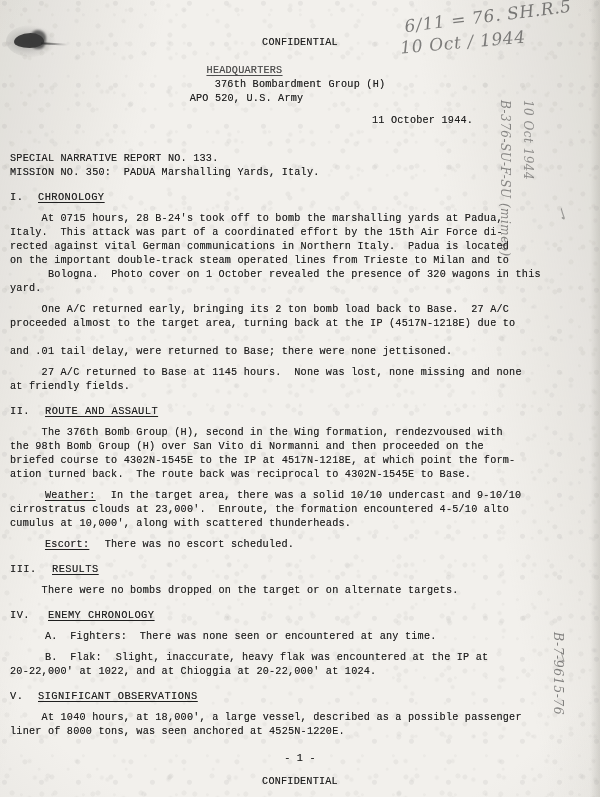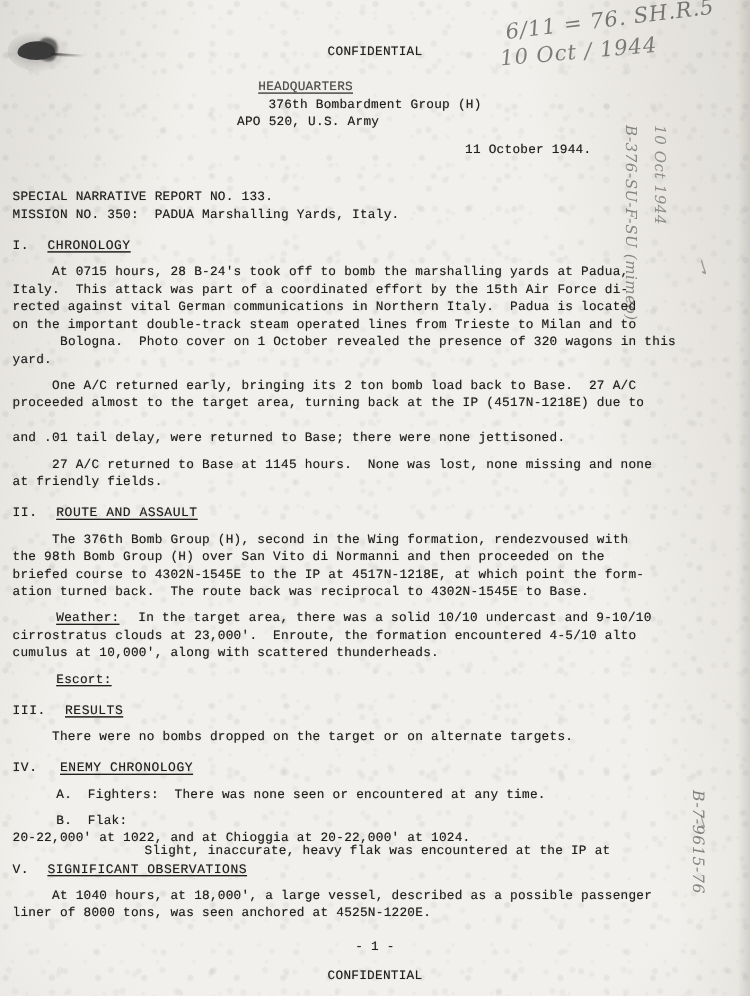--- a/index.html
+++ b/index.html
@@ -245,34 +245,35 @@
   <div class="typed" style="left:10px; top:440px;">the 98th Bomb Group (H) over San Vito di Normanni and then proceeded on the</div>
   <div class="typed" style="left:10px; top:454px;">briefed course to 4302N-1545E to the IP at 4517N-1218E, at which point the form-</div>
   <div class="typed" style="left:10px; top:468px;">ation turned back.  The route back was reciprocal to 4302N-1545E to Base.</div>
 
   <div class="typed u" style="left:45px; top:489px;">Weather:</div>
   <div class="typed" style="left:98px; top:489px;">  In the target area, there was a solid 10/10 undercast and 9-10/10</div>
   <div class="typed" style="left:10px; top:503px;">cirrostratus clouds at 23,000'.  Enroute, the formation encountered 4-5/10 alto</div>
   <div class="typed" style="left:10px; top:517px;">cumulus at 10,000', along with scattered thunderheads.</div>
 
   <div class="typed u" style="left:45px; top:538px;">Escort:</div>
+  <div class="typed" style="left:92px; top:538px;">  There was no escort scheduled.</div>
 
   <div class="typed sec-head" style="left:10px; top:562px;">III.</div>
   <div class="typed sec-head u" style="left:52px; top:562px;">RESULTS</div>
 
   <div class="typed" style="left:10px; top:584px;">     There were no bombs dropped on the target or on alternate targets.</div>
 
   <div class="typed sec-head" style="left:10px; top:608px;">IV.</div>
   <div class="typed sec-head u" style="left:48px; top:608px;">ENEMY CHRONOLOGY</div>
 
   <div class="typed" style="left:45px; top:630px;">A.  Fighters:</div>
   <div class="typed" style="left:127px; top:630px;">  There was none seen or encountered at any time.</div>
 
   <div class="typed" style="left:45px; top:651px;">B.  Flak:</div>
-  <div class="typed" style="left:103px; top:675px;">  Slight, inaccurate, heavy flak was encountered at the IP at</div>
+  <div class="typed" style="left:103px; top:651px;">  Slight, inaccurate, heavy flak was encountered at the IP at</div>
   <div class="typed" style="left:10px; top:665px;">20-22,000' at 1022, and at Chioggia at 20-22,000' at 1024.</div>
 
   <div class="typed sec-head" style="left:10px; top:689px;">V.</div>
   <div class="typed sec-head u" style="left:38px; top:689px;">SIGNIFICANT OBSERVATIONS</div>
 
   <div class="typed" style="left:10px; top:711px;">     At 1040 hours, at 18,000', a large vessel, described as a possible passenger</div>
   <div class="typed" style="left:10px; top:725px;">liner of 8000 tons, was seen anchored at 4525N-1220E.</div>
 
   <div class="typed center" style="left:0; top:752px; width:600px;">- 1 -</div>
   <div class="typed center" style="left:0; top:775px; width:600px;">CONFIDENTIAL</div>

